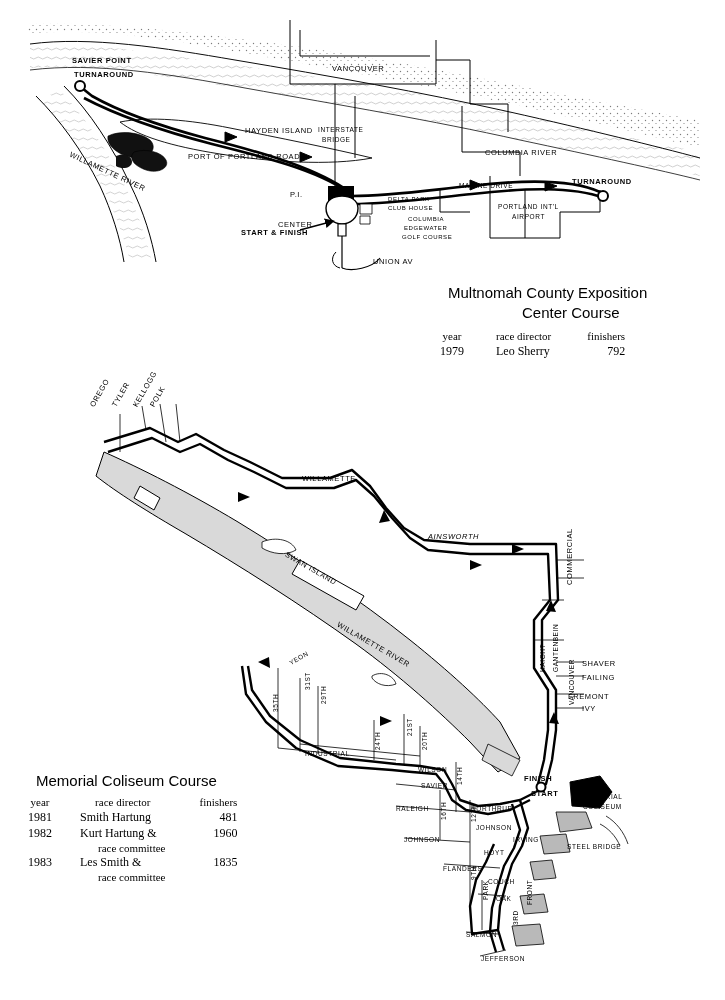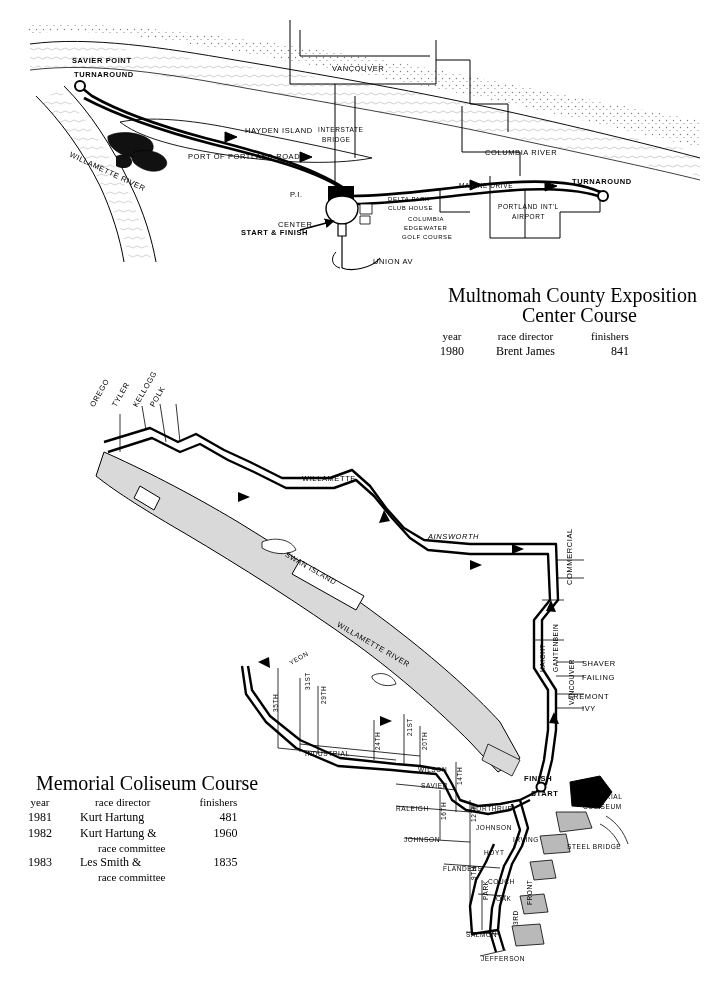--- a/index.html
+++ b/index.html
@@ -10,22 +10,22 @@
   .lbl{position:absolute;font-family:"Liberation Sans", sans-serif;
        font-size:7.5px;letter-spacing:.6px;white-space:nowrap;color:#000;}
   .lbl.b{font-weight:bold;}
   .lbl.sm{font-size:6.5px;}
   .lbl.xs{font-size:6px;}
   .rot90{transform-origin:left top;transform:rotate(-90deg);}
   .rot60{transform-origin:left top;transform:rotate(-60deg);}
   .rot30{transform-origin:left top;transform:rotate(-30deg);}
   .rotm30{transform-origin:left top;transform:rotate(30deg);}
   .rotm25{transform-origin:left top;transform:rotate(25deg);}
-  .title{position:absolute;font-family:Liberation Serif, serif;
-         font-size:20px;white-space:nowrap;}
+  .title{position:absolute;font-family:Liberation Sans, sans-serif;
+         font-size:15px;white-space:nowrap;}
   .tbl{position:absolute;font-family:"Liberation Serif", serif;font-size:12px;}
   .tbl table{border-collapse:collapse;}
   .tbl th{font-weight:normal;font-size:11px;padding:0 10px 2px 10px;text-align:center;}
   .tbl td{padding:0 10px 1px 10px;}
   .c{text-align:center;}
   .r{text-align:right;}
   .l{text-align:left;}
   .sub{font-size:11px;}
 </style>
 </head>
@@ -283,43 +283,43 @@
     <table>
       <thead>
         <tr>
           <th>year</th>
           <th style="padding-left:22px;">race director</th>
           <th style="padding-left:26px;">finishers</th>
         </tr>
       </thead>
       <tbody>
         <tr>
-          <td class="c">1980</td>
-          <td class="l" style="padding-left:22px;">Brent James</td>
-          <td class="r" style="padding-left:40px;">841</td>
+          <td class="c">1979</td>
+          <td class="l" style="padding-left:22px;">Leo Sherry</td>
+          <td class="r" style="padding-left:40px;">792</td>
         </tr>
       </tbody>
     </table>
   </div>
 
   <div class="title" style="left:36px;top:772px;">Memorial Coliseum Course</div>
 
   <div class="tbl" style="left:18px;top:796px;">
     <table>
       <thead>
         <tr>
           <th>year</th>
           <th style="padding-left:18px;">race director</th>
           <th style="padding-left:24px;">finishers</th>
         </tr>
       </thead>
       <tbody>
         <tr>
           <td class="c">1981</td>
-          <td class="l" style="padding-left:18px;">Kurt Hartung</td>
+          <td class="l" style="padding-left:18px;">Smith Hartung</td>
           <td class="r" style="padding-left:34px;">481</td>
         </tr>
         <tr>
           <td class="c">1982</td>
           <td class="l" style="padding-left:18px;">Kurt Hartung &amp;</td>
           <td class="r" style="padding-left:34px;">1960</td>
         </tr>
         <tr>
           <td></td>
           <td class="l sub" style="padding-left:36px;">race committee</td>

